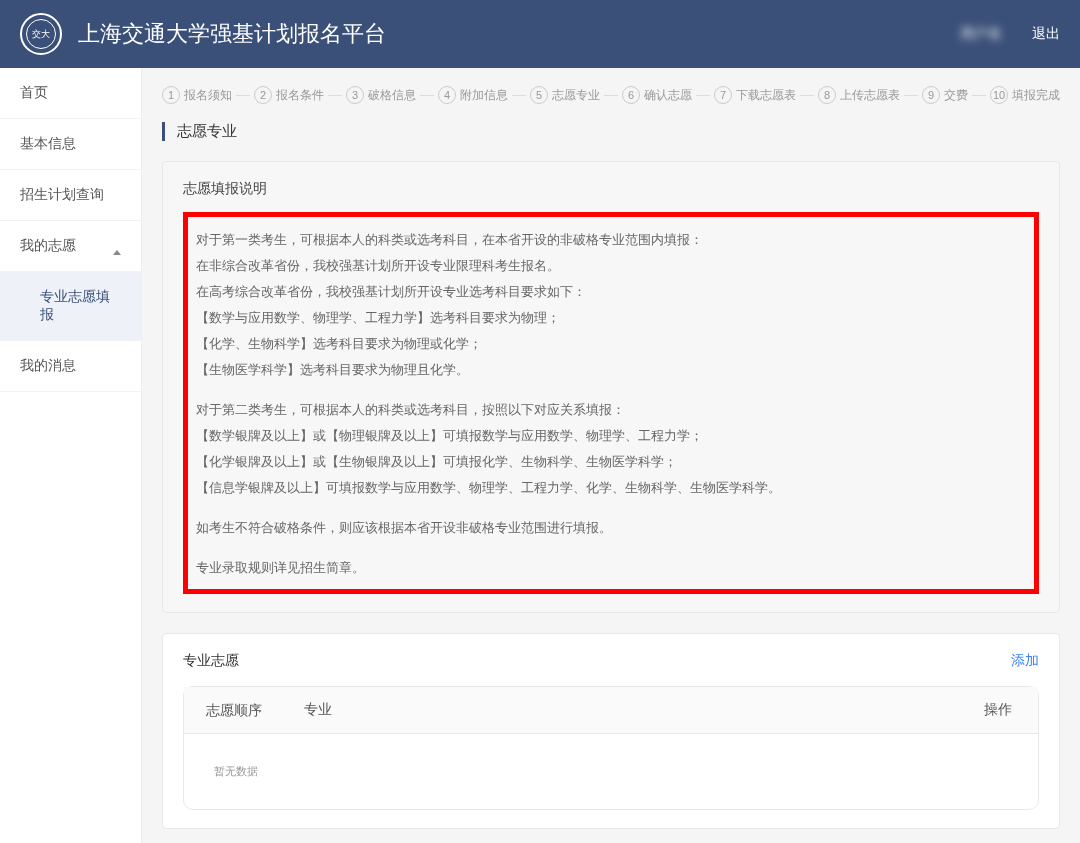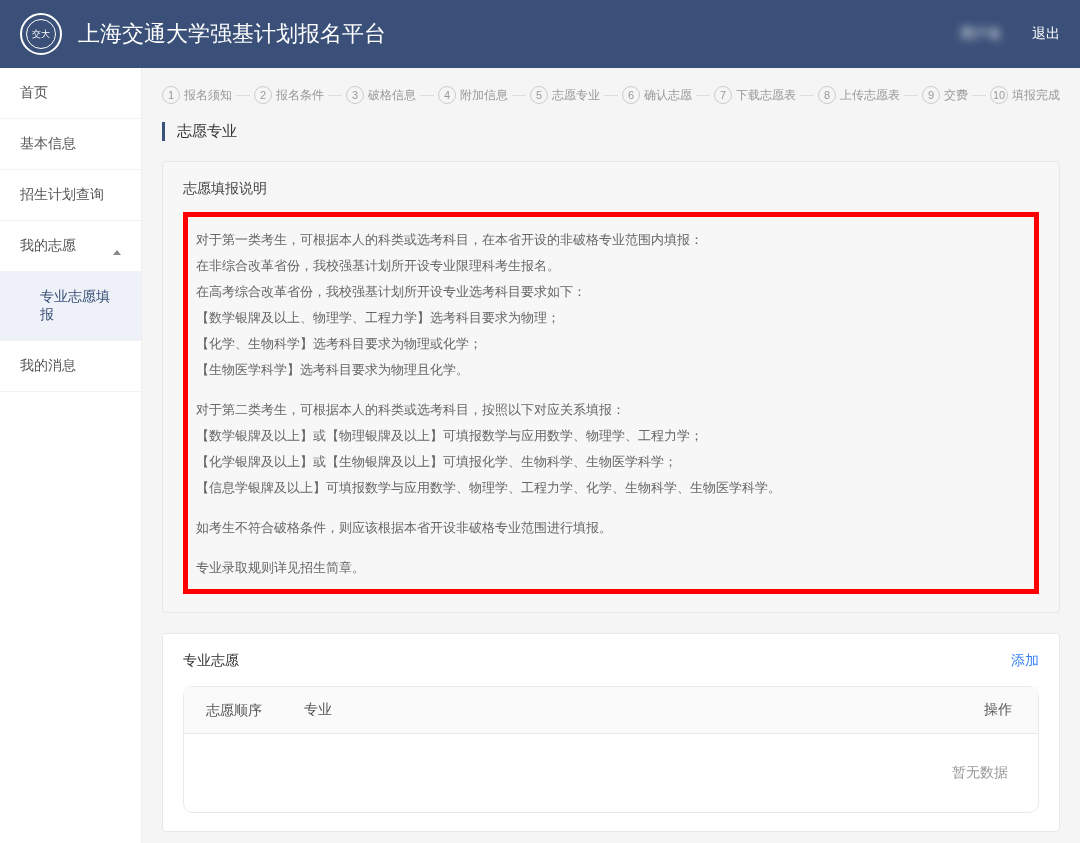--- a/index.html
+++ b/index.html
@@ -171,23 +171,23 @@
       font-size: 14px;
       color: #555;
       font-weight: 500;
       text-align: center;
     }
     .th.col1 { width: 100px; line-height: 1.3; }
     .th.col2 { flex: 1; text-align: left; padding-left: 20px; }
     .th.col3 { width: 80px; }
     .tbl-empty {
       padding: 30px;
-      text-align: right;
+      text-align: left;
       color: #999;
-      font-size: 14px;
+      font-size: 11px;
     }
   </style>
 </head>
 <body>
 
 <div class="header">
   <div class="logo-circle">
     <span class="logo-inner">交大</span>
   </div>
   <div class="header-title">上海交通大学强基计划报名平台</div>
@@ -275,21 +275,21 @@
     <div class="page-heading-wrap">
       <div class="page-heading">志愿专业</div>
     </div>
 
     <div class="panel instructions-panel">
       <div class="instructions-title">志愿填报说明</div>
       <div class="red-box">
         <p>对于第一类考生，可根据本人的科类或选考科目，在本省开设的非破格专业范围内填报：</p>
         <p>在非综合改革省份，我校强基计划所开设专业限理科考生报名。</p>
         <p>在高考综合改革省份，我校强基计划所开设专业选考科目要求如下：</p>
-        <p>【数学银牌及以上、物理学、工程力学】选考科目要求为物理；</p>
+        <p>【数学与应用数学、物理学、工程力学】选考科目要求为物理；</p>
         <p>【化学、生物科学】选考科目要求为物理或化学；</p>
         <p>【生物医学科学】选考科目要求为物理且化学。</p>
         <div class="gap"></div>
         <p>对于第二类考生，可根据本人的科类或选考科目，按照以下对应关系填报：</p>
         <p>【数学银牌及以上】或【物理银牌及以上】可填报数学与应用数学、物理学、工程力学；</p>
         <p>【化学银牌及以上】或【生物银牌及以上】可填报化学、生物科学、生物医学科学；</p>
         <p>【信息学银牌及以上】可填报数学与应用数学、物理学、工程力学、化学、生物科学、生物医学科学。</p>
         <div class="gap"></div>
         <p>如考生不符合破格条件，则应该根据本省开设非破格专业范围进行填报。</p>
         <div class="gap"></div>

